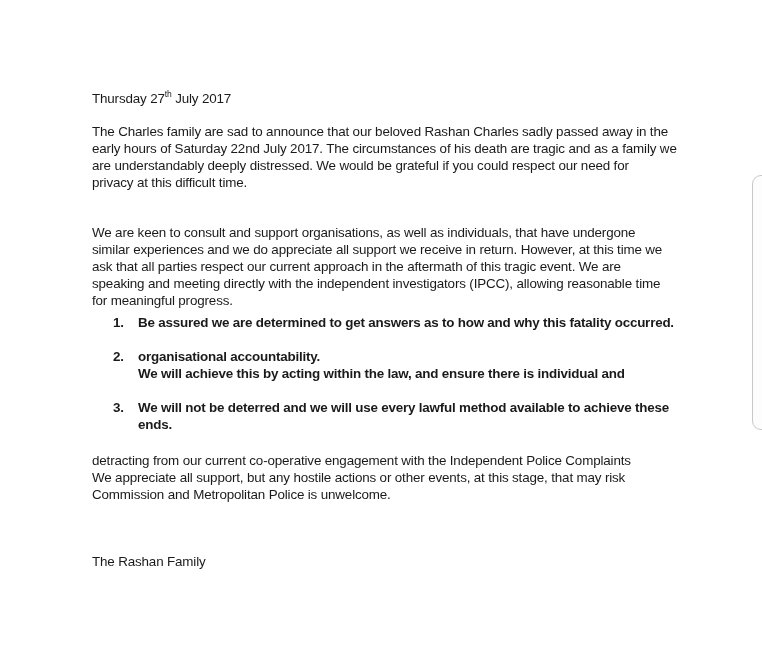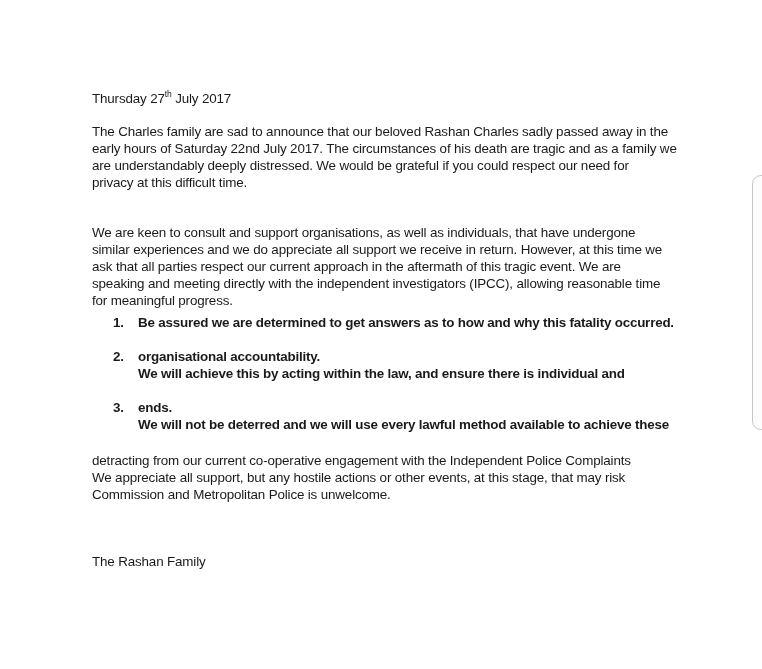--- a/index.html
+++ b/index.html
@@ -102,22 +102,22 @@
       <span class="num">1.</span>
       <span class="line">Be assured we are determined to get answers as to how and why this fatality occurred.</span>
     </li>
     <li>
       <span class="num">2.</span>
       <span class="line">organisational accountability.</span>
       <span class="line">We will achieve this by acting within the law, and ensure there is individual and</span>
     </li>
     <li>
       <span class="num">3.</span>
+      <span class="line">We will not be deterred and we will use every lawful method available to achieve these</span>
       <span class="line">ends.</span>
-      <span class="line">We will not be deterred and we will use every lawful method available to achieve these</span>
     </li>
   </ol>
 
   <div class="text para3">
     <span class="line">detracting from our current co-operative engagement with the Independent Police Complaints</span>
     <span class="line">We appreciate all support, but any hostile actions or other events, at this stage, that may risk</span>
     <span class="line">Commission and Metropolitan Police is unwelcome.</span>
   </div>
 
   <div class="text signoff">The Rashan Family</div>

